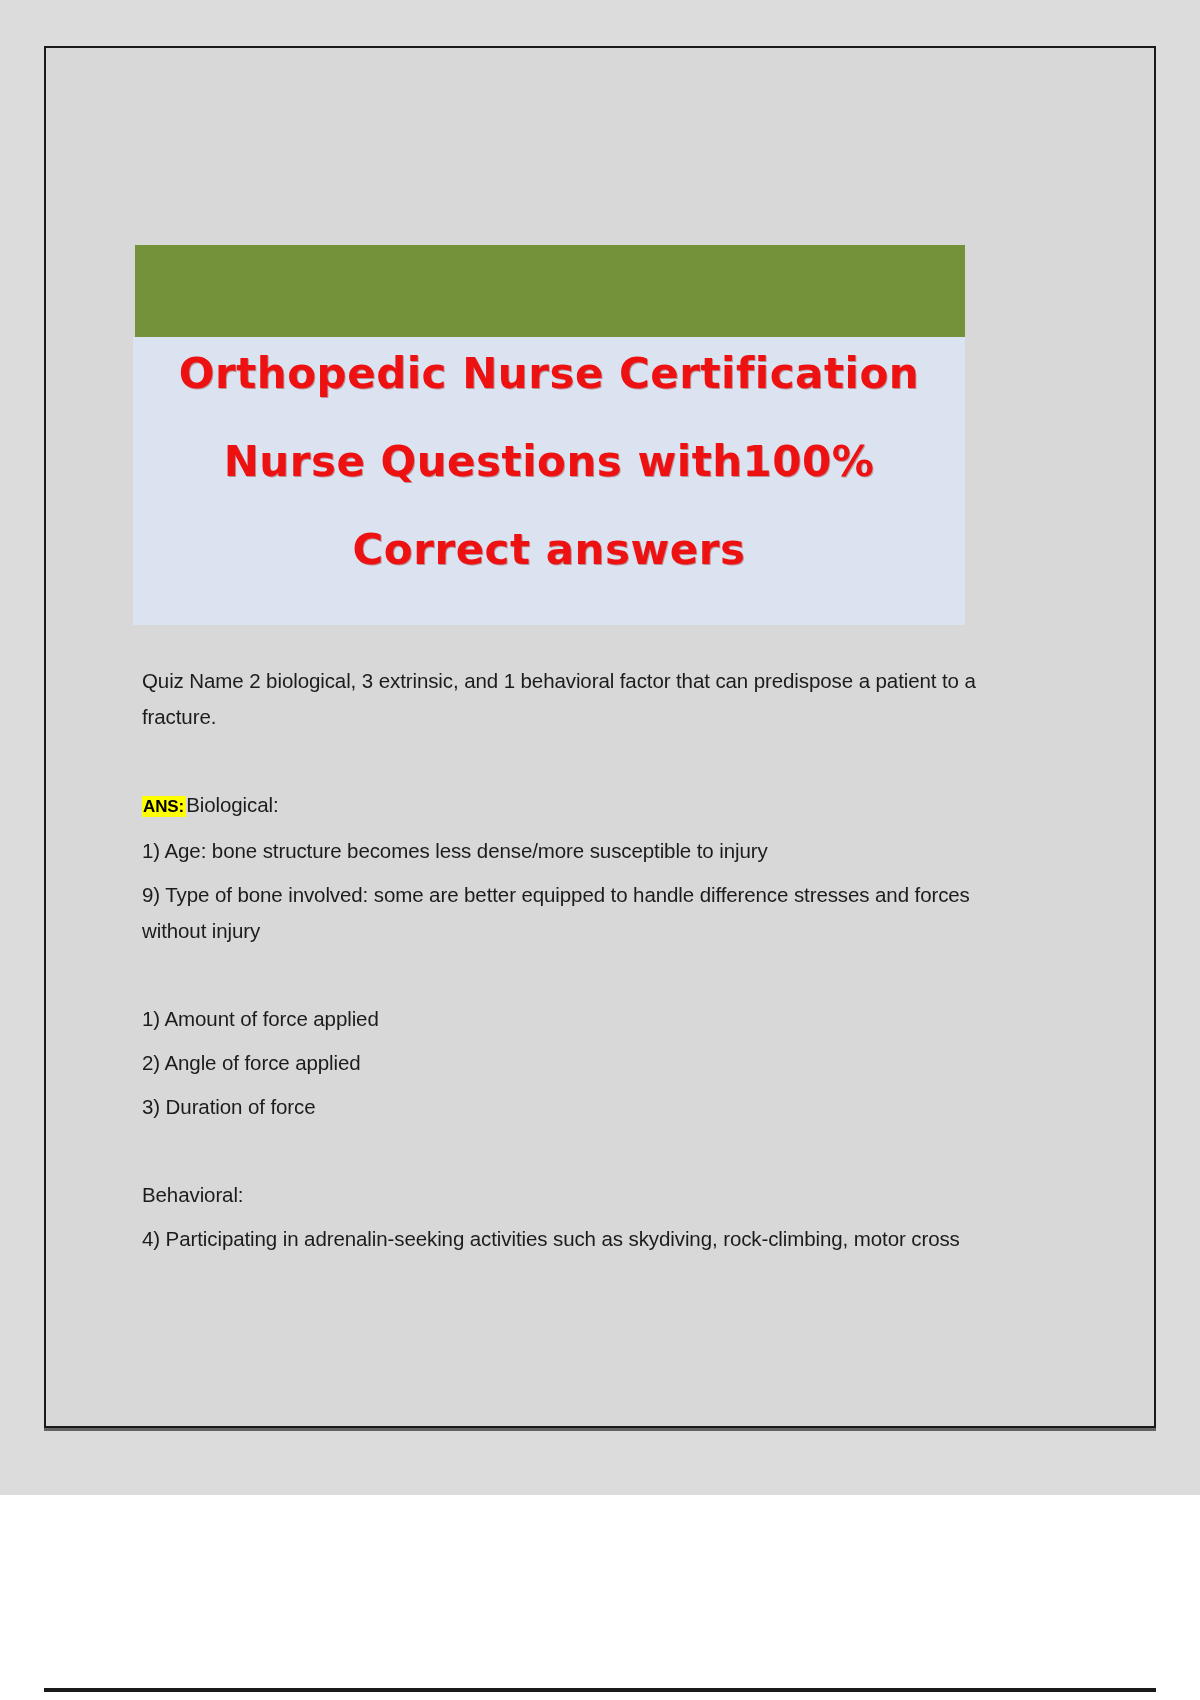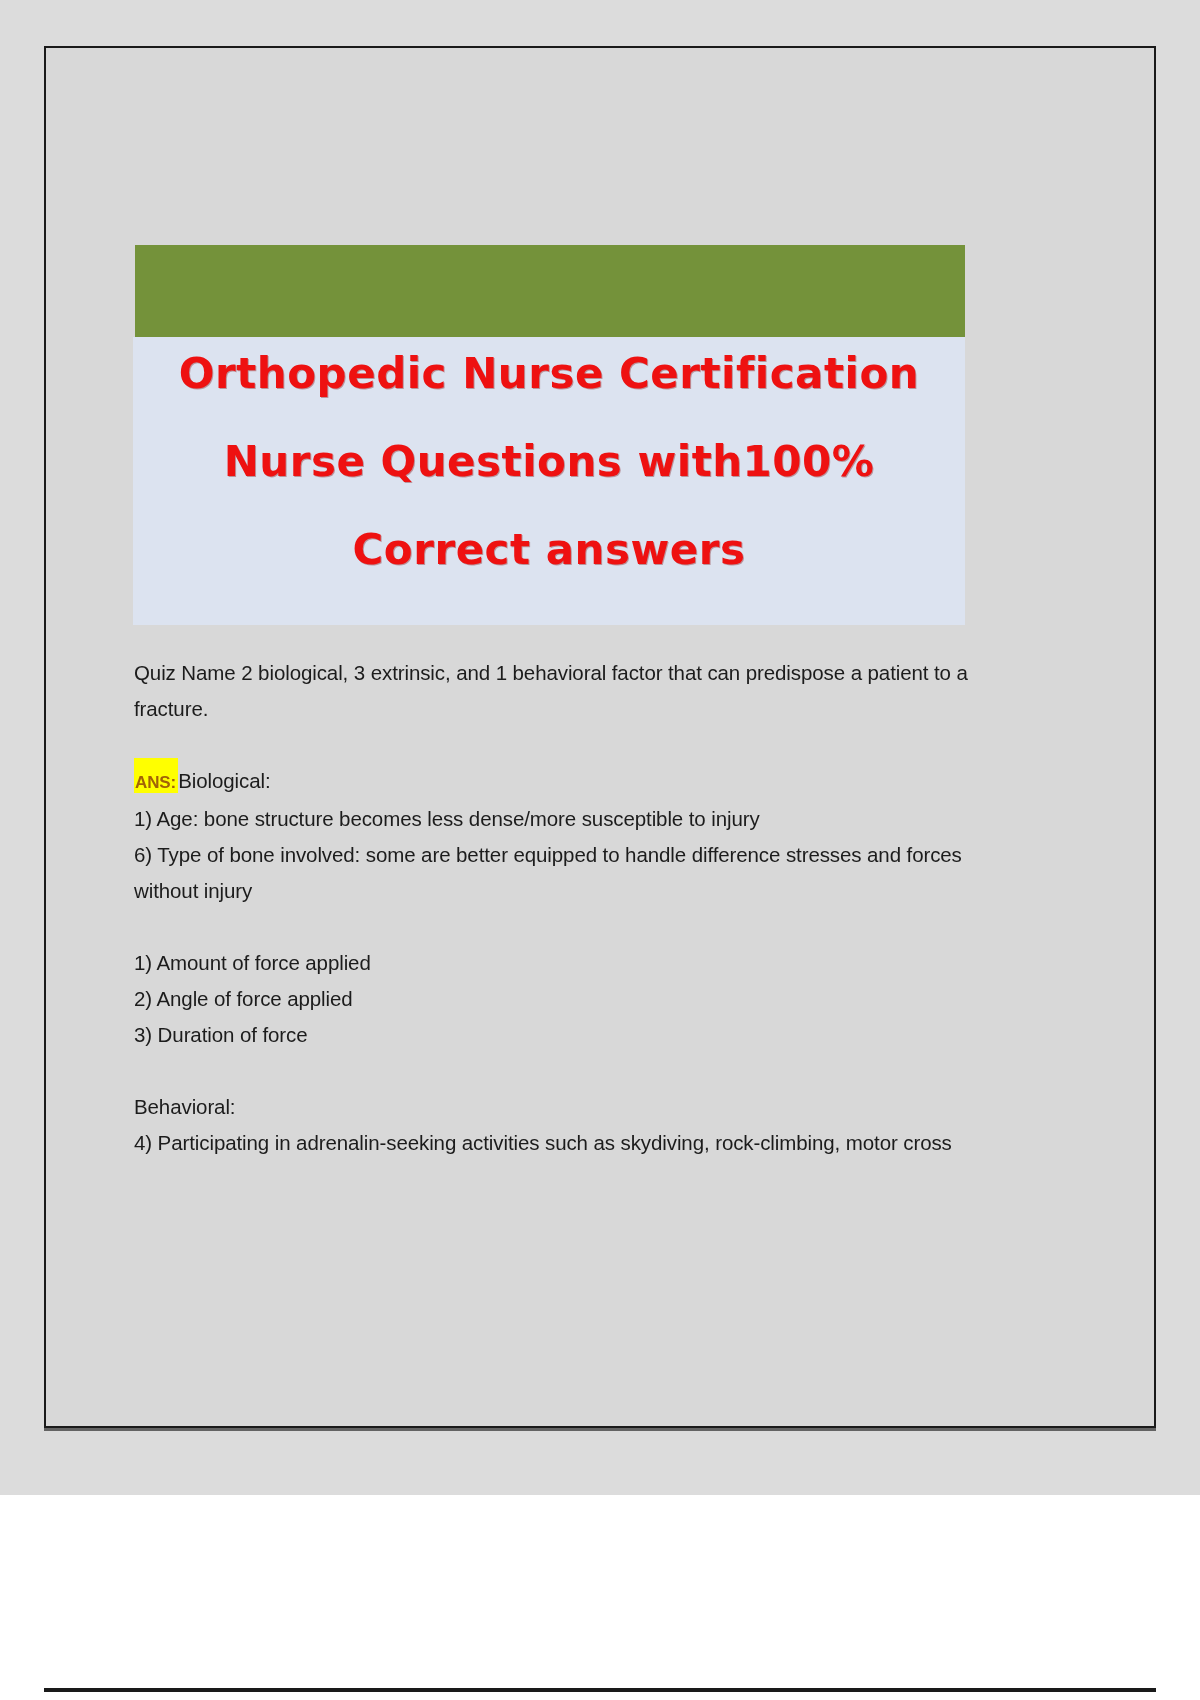--- a/index.html
+++ b/index.html
@@ -84,32 +84,32 @@
     left: 88px;
     top: 607px;
     width: 880px;
   }
 
   .para {
     color: #1c1c1c;
     font-family: "Liberation Sans", sans-serif;
     font-size: 20.5px;
     line-height: 36px;
-    margin: 0;
+    margin: 8px;
     letter-spacing: -0.1px;
   }
 
   .spacer-line { height: 36px; }
 
   .ans-tag {
     background: #ffff00;
-    color: #a16207;
+    color: #000000;
     font-weight: bold;
     font-size: 17px;
-    padding: 15px 2px 1px 1px;
+    padding: 1px 2px 1px 1px;
     font-family: "Liberation Sans", sans-serif;
   }
 
   
   .bottom-gutter {
     position: absolute;
     left: 0;
     top: 1495px;
     width: 1200px;
     height: 205px;
@@ -144,21 +144,21 @@
       <p class="para">Quiz Name 2 biological, 3 extrinsic, and 1 behavioral factor that can predispose a patient to a fracture.</p>
 
       <div class="spacer-line"></div>
 
       <p class="para">
         <span class="ans-tag">ANS:</span><span>Biological:</span>
       </p>
 
       <p class="para">1) Age: bone structure becomes less dense/more susceptible to injury</p>
 
-      <p class="para">6) Type of bone involved: some are better equipped to handle difference stresses and forces without injury</p>
+      <p class="para">9) Type of bone involved: some are better equipped to handle difference stresses and forces without injury</p>
 
       <div class="spacer-line"></div>
 
 
       <p class="para">1) Amount of force applied</p>
 
       <p class="para">2) Angle of force applied</p>
 
       <p class="para">3) Duration of force</p>
 

